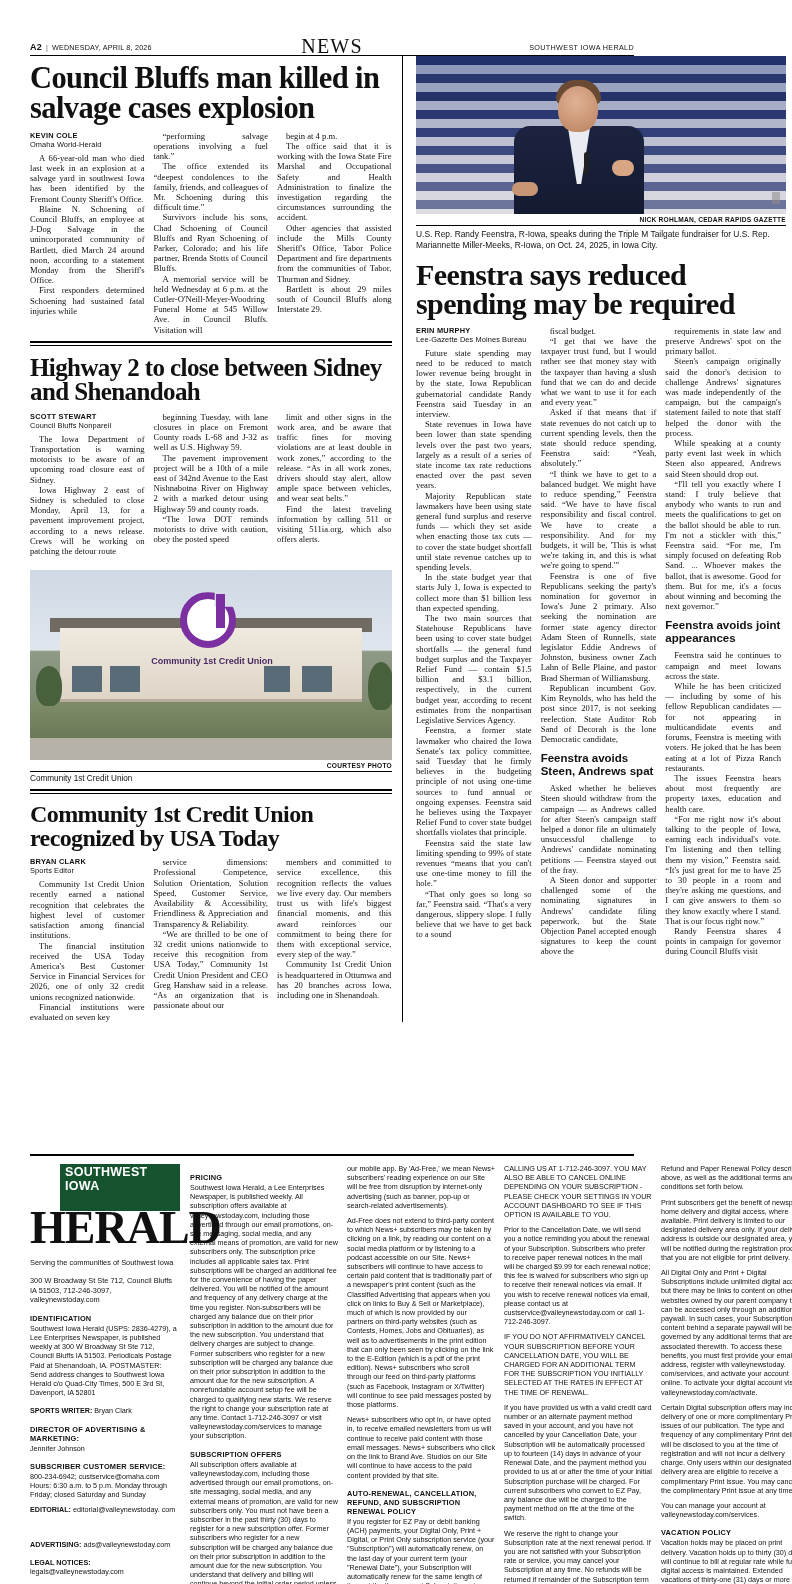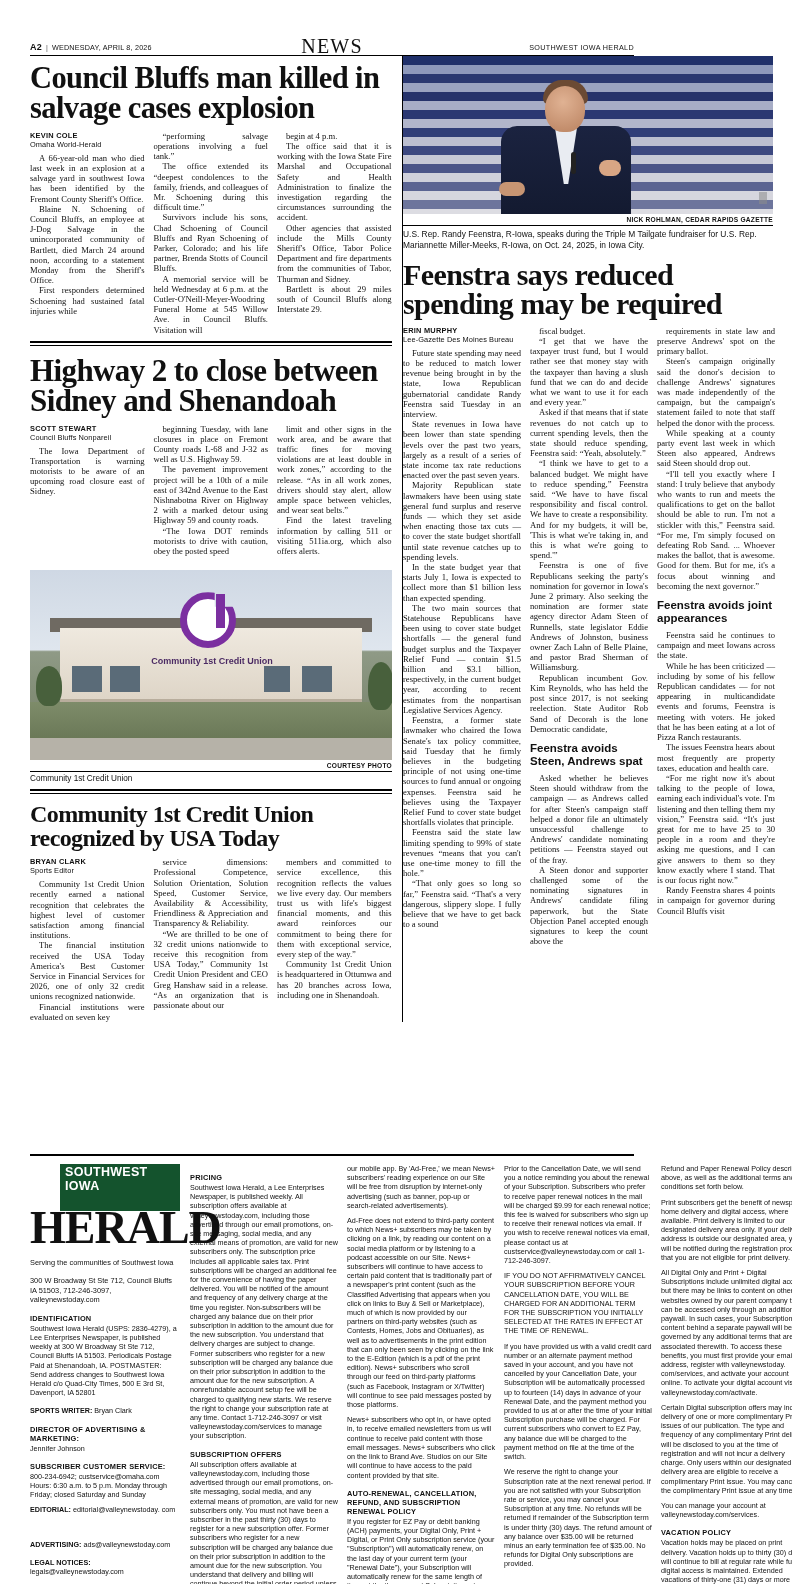--- a/index.html
+++ b/index.html
@@ -200,28 +200,29 @@
               <p>The office said that it is working with the Iowa State Fire Marshal and Occupational Safety and Health Administration to finalize the investigation regarding the circumstances surrounding the accident.</p>
               <p>Other agencies that assisted include the Mills County Sheriff's Office, Tabor Police Department and fire departments from the communities of Tabor, Thurman and Sidney.</p>
               <p>Bartlett is about 29 miles south of Council Bluffs along Interstate 29.</p>
             </div>
           </div>
       </div>
 
       <div class="rule-thick"></div>
       <div class="rule-thin"></div>
 
-      <div class="hl" style="font-size:31px; margin-top:10px;">Highway 2 to close between Sidney and Shenandoah</div>
+      <div class="hl" style="font-size:25px; margin-top:10px;">Highway 2 to close between Sidney and Shenandoah</div>
 
       <div class="cols3">
         <div class="body-col">
           <div class="byline">SCOTT STEWART</div>
           <div class="byline-sub">Council Bluffs Nonpareil</div>
           <div>
               <p class="first">The Iowa Department of Transportation is warning motorists to be aware of an upcoming road closure east of Sidney.</p>
+              <p>Iowa Highway 2 east of Sidney is scheduled to close Monday, April 13, for a pavement improvement project, according to a news release. Crews will be working on patching the detour route</p>
             </div>
         </div>
         <div class="body-col">
             <div>
               <p class="first">beginning Tuesday, with lane closures in place on Fremont County roads L-68 and J-32 as well as U.S. Highway 59.</p>
               <p>The pavement improvement project will be a 10th of a mile east of 342nd Avenue to the East Nishnabotna River on Highway 2 with a marked detour using Highway 59 and county roads.</p>
               <p>“The Iowa DOT reminds motorists to drive with caution, obey the posted speed</p>
             </div>
           </div>
         <div class="body-col">
@@ -275,21 +276,21 @@
           </div>
         <div class="body-col">
             <div>
               <p class="first">members and committed to service excellence, this recognition reflects the values we live every day. Our members trust us with life's biggest financial moments, and this award reinforces our commitment to being there for them with exceptional service, every step of the way.”</p>
               <p>Community 1st Credit Union is headquartered in Ottumwa and has 20 branches across Iowa, including one in Shenandoah.</p>
             </div>
           </div>
       </div>
     </div>
 
-    <div class="top-right" style="border-left:.7px solid #000; padding-left:0; width:379px;">
+    <div class="top-right" style="border-left:.7px solid #000; padding-left:13px; width:379px;">
       <div class="photo-wrap">
         <div class="photo">
           <div class="flag-stripes">
             <i style="top:0px;background:#20306a;"></i>
             <i style="top:9px;background:#8e99bb;"></i>
             <i style="top:18px;background:#2a3870;"></i>
             <i style="top:27px;background:#9aa3c0;"></i>
             <i style="top:36px;background:#26336b;"></i>
             <i style="top:45px;background:#a7adc6;"></i>
             <i style="top:54px;background:#2b3872;"></i>
@@ -411,20 +412,21 @@
             <div>
               <p>our mobile app. By 'Ad-Free,' we mean News+ subscribers' reading experience on our Site will be free from disruption by internet-only advertising (such as banner, pop-up or search-related advertisements).</p>
               <p>Ad-Free does not extend to third-party content to which News+ subscribers may be taken by clicking on a link, by reading our content on a social media platform or by listening to a podcast accessible on our Site. News+ subscribers will continue to have access to certain paid content that is traditionally part of a newspaper's print content (such as the Classified Advertising that appears when you click on links to Buy &amp; Sell or Marketplace), much of which is now provided by our partners on third-party websites (such as Contests, Homes, Jobs and Obituaries), as well as to advertisements in the print edition that can only been seen by clicking on the link to the E-Edition (which is a pdf of the print edition). News+ subscribers who scroll through our feed on third-party platforms (such as Facebook, Instagram or X/Twitter) will continue to see paid messages posted by those platforms.</p>
               <p>News+ subscribers who opt in, or have opted in, to receive emailed newsletters from us will continue to receive paid content with those email messages. News+ subscribers who click on the link to Brand Ave. Studios on our Site will continue to have access to the paid content provided by that site.</p>
               <h4>AUTO-RENEWAL, CANCELLATION, REFUND, AND SUBSCRIPTION RENEWAL POLICY</h4>
               <p>If you register for EZ Pay or debit banking (ACH) payments, your Digital Only, Print + Digital, or Print Only subscription service (your "Subscription") will automatically renew, on the last day of your current term (your "Renewal Date"), your Subscription will automatically renew for the same length of time, at the then-current Subscription rate, which we may charge in our discretion, unless you choose to cancel more than twenty-one (21) days before your Renewal Date (your "Cancellation Date"). YOU MAY CANCEL YOUR SUBSCRIPTION BY EMAILING US WITH THE SUBJECT LINE "CANCEL" AT custservice@valleynewstoday.com OR</p>
             </div>
           </div>
         <div>
             <div>
+              <p>CALLING US AT 1-712-246-3097. YOU MAY ALSO BE ABLE TO CANCEL ONLINE DEPENDING ON YOUR SUBSCRIPTION - PLEASE CHECK YOUR SETTINGS IN YOUR ACCOUNT DASHBOARD TO SEE IF THIS OPTION IS AVAILABLE TO YOU.</p>
               <p>Prior to the Cancellation Date, we will send you a notice reminding you about the renewal of your Subscription. Subscribers who prefer to receive paper renewal notices in the mail will be charged $9.99 for each renewal notice; this fee is waived for subscribers who sign up to receive their renewal notices via email. If you wish to receive renewal notices via email, please contact us at custservice@valleynewstoday.com or call 1-712-246-3097.</p>
               <p>IF YOU DO NOT AFFIRMATIVELY CANCEL YOUR SUBSCRIPTION BEFORE YOUR CANCELLATION DATE, YOU WILL BE CHARGED FOR AN ADDITIONAL TERM FOR THE SUBSCRIPTION YOU INITIALLY SELECTED AT THE RATES IN EFFECT AT THE TIME OF RENEWAL.</p>
               <p>If you have provided us with a valid credit card number or an alternate payment method saved in your account, and you have not cancelled by your Cancellation Date, your Subscription will be automatically processed up to fourteen (14) days in advance of your Renewal Date, and the payment method you provided to us at or after the time of your initial Subscription purchase will be charged. For current subscribers who convert to EZ Pay, any balance due will be charged to the payment method on file at the time of the switch.</p>
               <p>We reserve the right to change your Subscription rate at the next renewal period. If you are not satisfied with your Subscription rate or service, you may cancel your Subscription at any time. No refunds will be returned if remainder of the Subscription term is under thirty (30) days. The refund amount of any balance over $35.00 will be returned minus an early termination fee of $35.00. No refunds for Digital Only subscriptions are provided.</p>
             </div>
           </div>
         <div>
             <div>
               <p>Refund and Paper Renewal Policy described above, as well as the additional terms and conditions set forth below.</p>
               <p>Print subscribers get the benefit of newspaper home delivery and digital access, where available. Print delivery is limited to our designated delivery area only. If your delivery address is outside our designated area, you will be notified during the registration process that you are not eligible for print delivery.</p>

